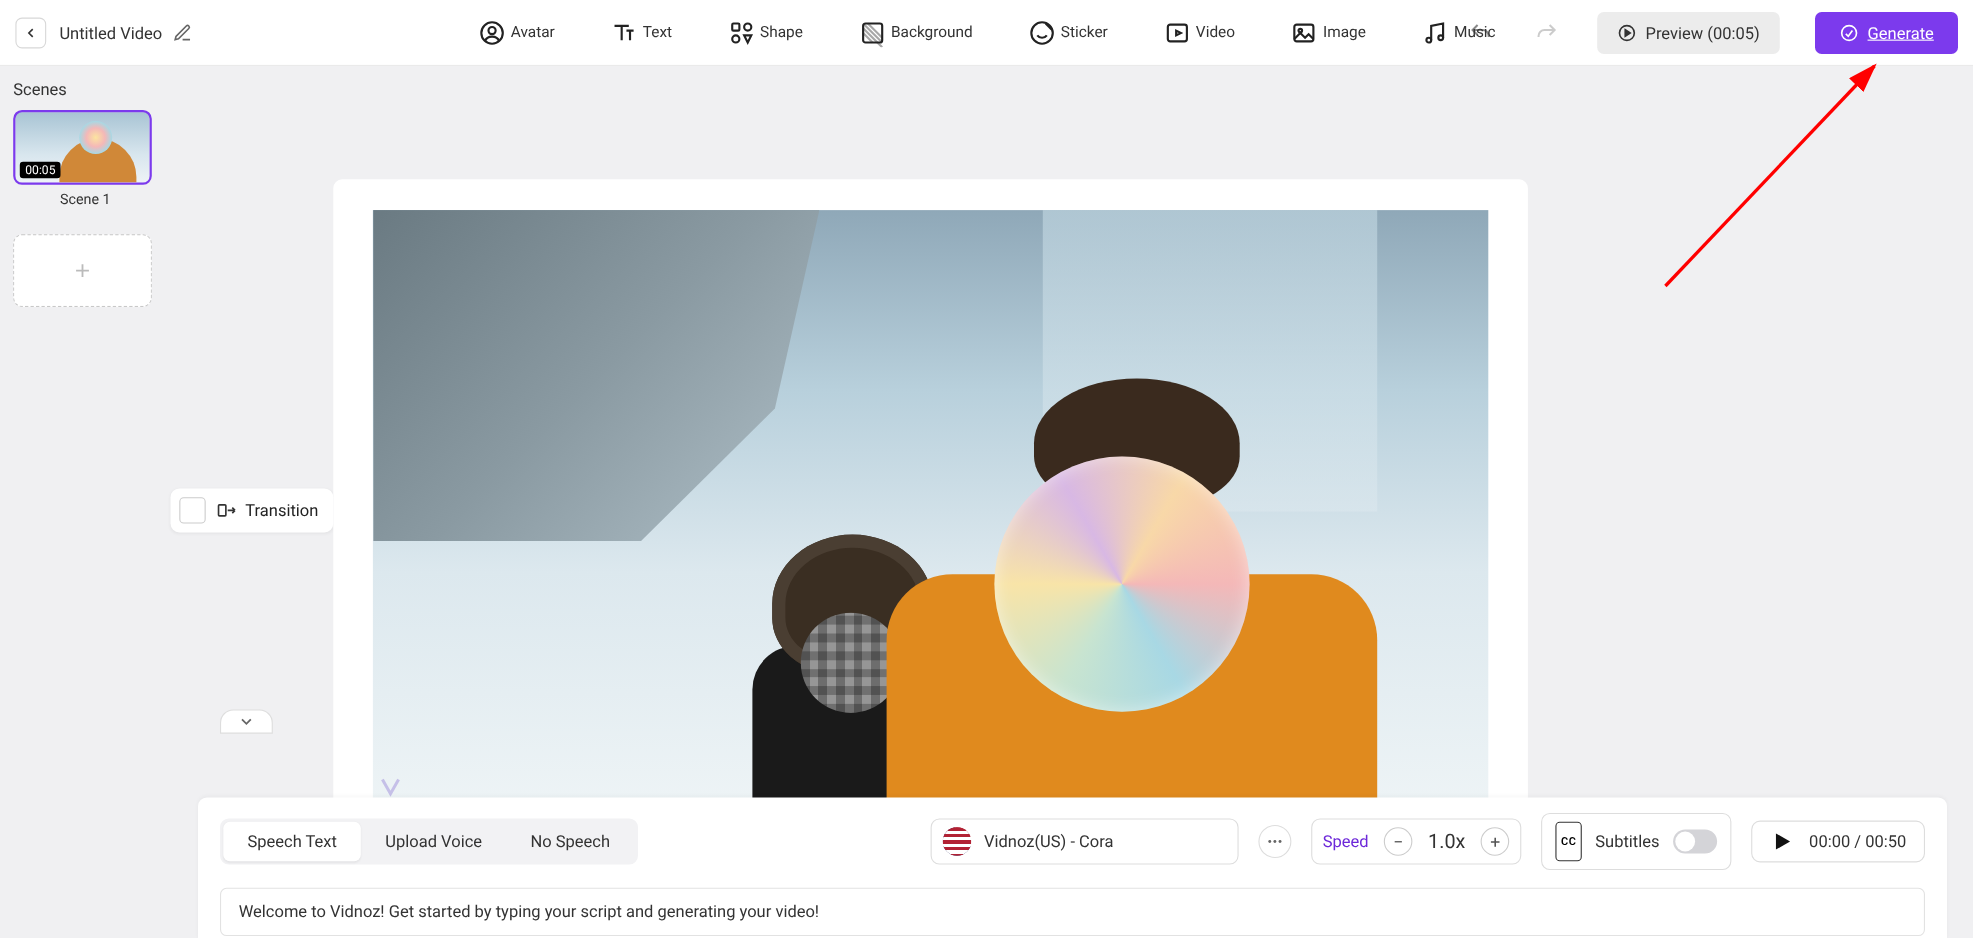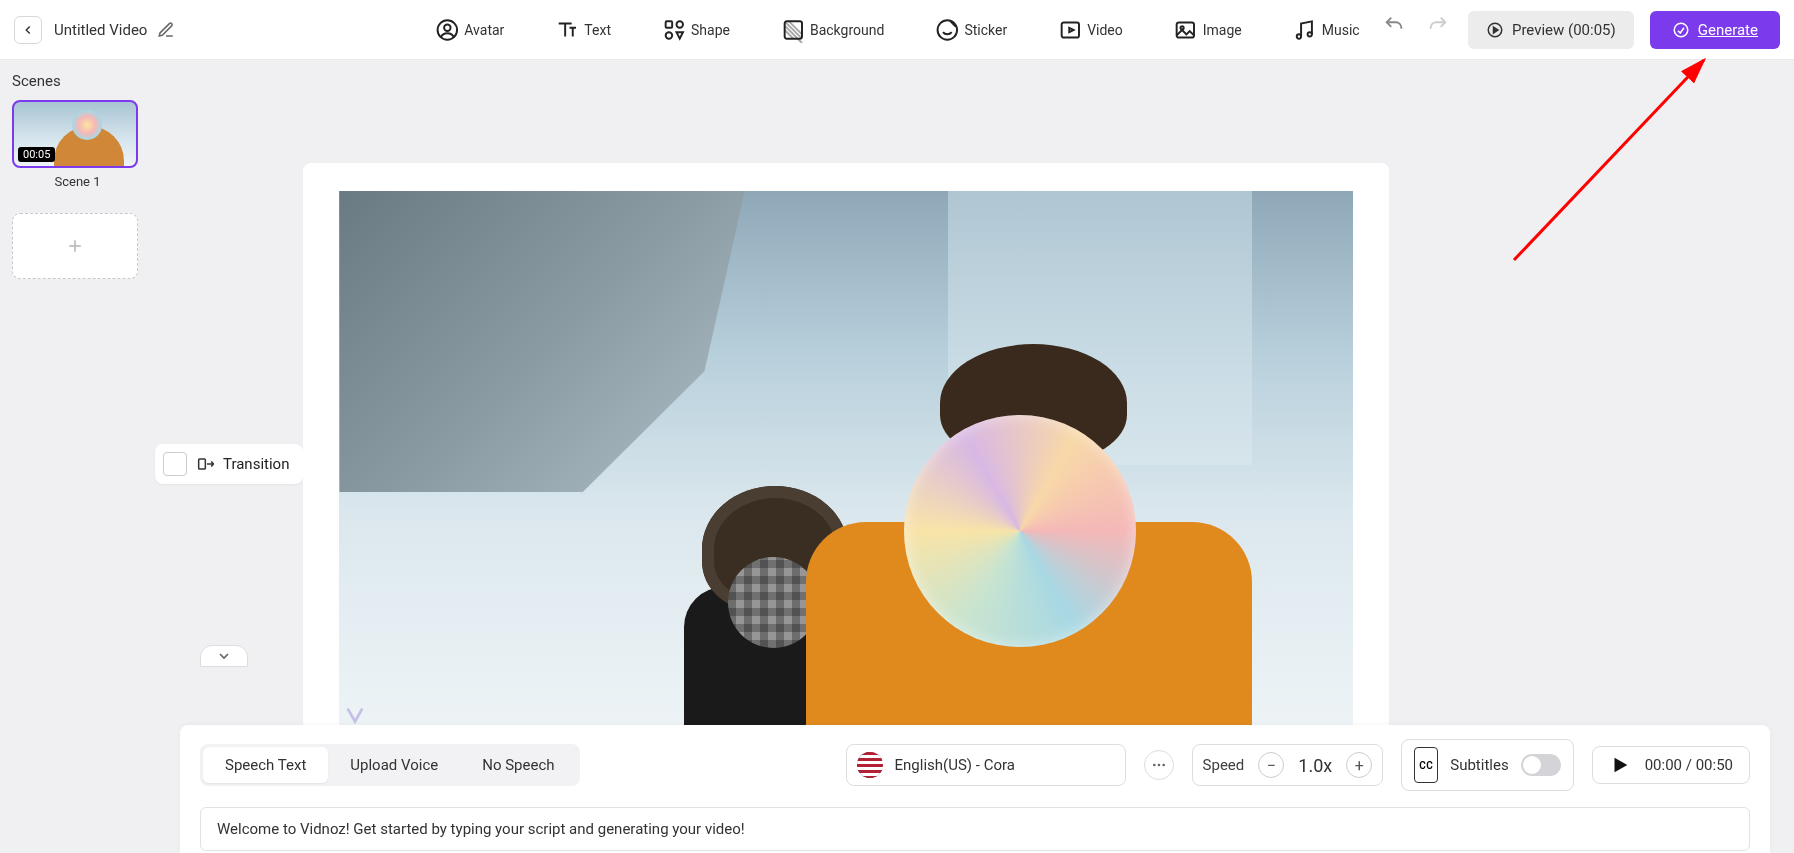--- a/index.html
+++ b/index.html
@@ -6,21 +6,21 @@
 body { background:#f0f0f2; width:1794px; height:853px; overflow:hidden; position:relative; }
 .topbar { height:60px; background:#fff; display:flex; align-items:center; padding:0 14px; border-bottom:1px solid #eaeaea; }
 .back-btn { width:28px; height:28px; border:1px solid #d8d8d8; border-radius:6px; display:flex; align-items:center; justify-content:center; cursor:pointer; background:#fff; }
 .title-wrap { display:flex; align-items:center; margin-left:12px; gap:10px; }
 .vid-title { font-size:15px; color:#333; }
 .edit-icon { width:18px; height:18px; color:#555; cursor:pointer; }
 .tool-items { position:absolute; left:50%; transform:translateX(-50%); display:flex; gap:50px; }
 .tool-item { display:flex; align-items:center; gap:4px; cursor:pointer; color:#333; }
 .tool-item svg { width:26px; height:26px; stroke:#222; }
 .tool-label { font-size:14px; }
-.top-right { margin-left:auto; display:flex; gap:16px; }
+.top-right { margin-left:auto; display:flex; align-items:center; gap:32px; }
 .hist-btn { width:28px; height:28px; display:flex; align-items:center; justify-content:center; cursor:pointer; color:#666; }
 .preview-btn { background:#ececec; border:none; border-radius:6px; padding:10px 18px; display:flex; align-items:center; gap:8px; font-size:15px; color:#333; cursor:pointer; }
 .generate-btn { background:#7c3aed; border:none; border-radius:6px; padding:10px 22px; display:flex; align-items:center; gap:8px; font-size:15px; color:#fff; cursor:pointer;text-decoration:underline; }
 .arrow-annotation { position:absolute; top:50px; right:70px; width:220px; height:220px; pointer-events:none; z-index:50; }
 .main { display:flex; height:calc(100% - 60px); }
 .sidebar { width:155px; padding:12px; }
 .side-title { font-size:15px; color:#333; margin-bottom:10px; }
 .scene-thumb { width:126px; height:68px; border:2px solid #7c3aed; border-radius:8px; position:relative; overflow:hidden; background:linear-gradient(180deg,#a8c4d4 0%, #d8e6ee 60%, #eef3f6 100%); cursor:pointer; }
 .scene-people { position:absolute; bottom:0; left:40px; width:70px; height:40px; background:#d08838; border-radius:40px 40px 0 0; }
 .scene-face { position:absolute; top:8px; left:58px; width:30px; height:30px; border-radius:50%; background:radial-gradient(circle,#fce4a0,#f4b8b8 40%,#a8d8e4 70%); }
@@ -55,21 +55,21 @@
 .tab-group { display:flex; background:#f2f2f4; border-radius:8px; padding:3px; }
 .tab { padding:9px 22px; font-size:15px; color:#333; border-radius:6px; cursor:pointer; }
 .tab.active { background:#fff; box-shadow:0 1px 2px rgba(0,0,0,0.06); }
 .voice-sel { margin-left:auto; display:flex; align-items:center; gap:12px; border:1px solid #ddd; border-radius:8px; padding:7px 10px 7px 10px; width:280px; cursor:pointer; }
 .flag { width:26px; height:26px; border-radius:50%; background:linear-gradient(#b22234 0 30%, #fff 30% 65%, #3c3b6e 65% 100%); position:relative; overflow:hidden; }
 .flag::after{content:"";position:absolute;inset:0;background:repeating-linear-gradient(#b22234 0 3px,#fff 3px 6px);}
 .flag::before{content:"";position:absolute;left:0;top:0;width:45%;height:55%;background:#3c3b6e;}
 .voice-name { font-size:15px; color:#333; flex:1; }
 .dots-btn { width:30px; height:30px; border:1px solid #ddd; border-radius:50%; display:flex; align-items:center; justify-content:center; cursor:pointer; color:#666; }
 .speed-box { display:flex; align-items:center; gap:14px; border:1px solid #ddd; border-radius:8px; padding:7px 10px; }
-.speed-label { font-size:15px; color:#404040; }
+.speed-label { font-size:15px; color:#6d28d9; }
 .round-btn { width:26px; height:26px; border:1px solid #ccc; border-radius:50%; display:flex; align-items:center; justify-content:center; cursor:pointer; color:#555; font-size:16px; }
 .speed-val { font-size:18px; color:#333; min-width:34px; text-align:center; }
 .sub-box { display:flex; align-items:center; gap:12px; border:1px solid #ddd; border-radius:8px; padding:7px 12px; }
 .cc-icon { width:24px; height:36px; border:1.5px solid #333; border-radius:4px; font-size:10px; display:flex; align-items:center; justify-content:center; font-weight:600; letter-spacing:0.5px; }
 .toggle { width:40px; height:22px; background:#d4d4d8; border-radius:12px; position:relative; cursor:pointer; }
 .toggle::after { content:""; position:absolute; left:2px; top:2px; width:18px; height:18px; background:#fff; border-radius:50%; }
 .time-box { display:flex; align-items:center; gap:14px; border:1px solid #ddd; border-radius:8px; padding:7px 16px; margin-left:auto; }
 .play-btn { width:22px; height:22px; cursor:pointer; }
 .time-text { font-size:15px; color:#333; }
 .script-input { width:100%; margin-top:16px; border:1px solid #e2e2e2; border-radius:6px; padding:12px 16px; font-size:15px; color:#333; resize:none; height:44px; font-family:inherit; }
@@ -263,21 +263,21 @@
     <div class="tab-group">
       <div class="tab active">Speech Text</div>
       <div class="tab">Upload Voice</div>
       <div class="tab">No Speech</div>
     </div>
 
     <div style="flex:1"></div>
 
     <div class="voice-sel">
       <div class="flag"></div>
-      <span class="voice-name">English(US) - Cora</span>
+      <span class="voice-name">Vidnoz(US) - Cora</span>
     </div>
     <div class="dots-btn">
       <svg width="16" height="16" viewBox="0 0 24 24" fill="#666">
           <circle cx="5" cy="12" r="2"></circle>
           <circle cx="12" cy="12" r="2"></circle>
           <circle cx="19" cy="12" r="2"></circle>
         </svg>
     </div>
 
     <div class="speed-box">

